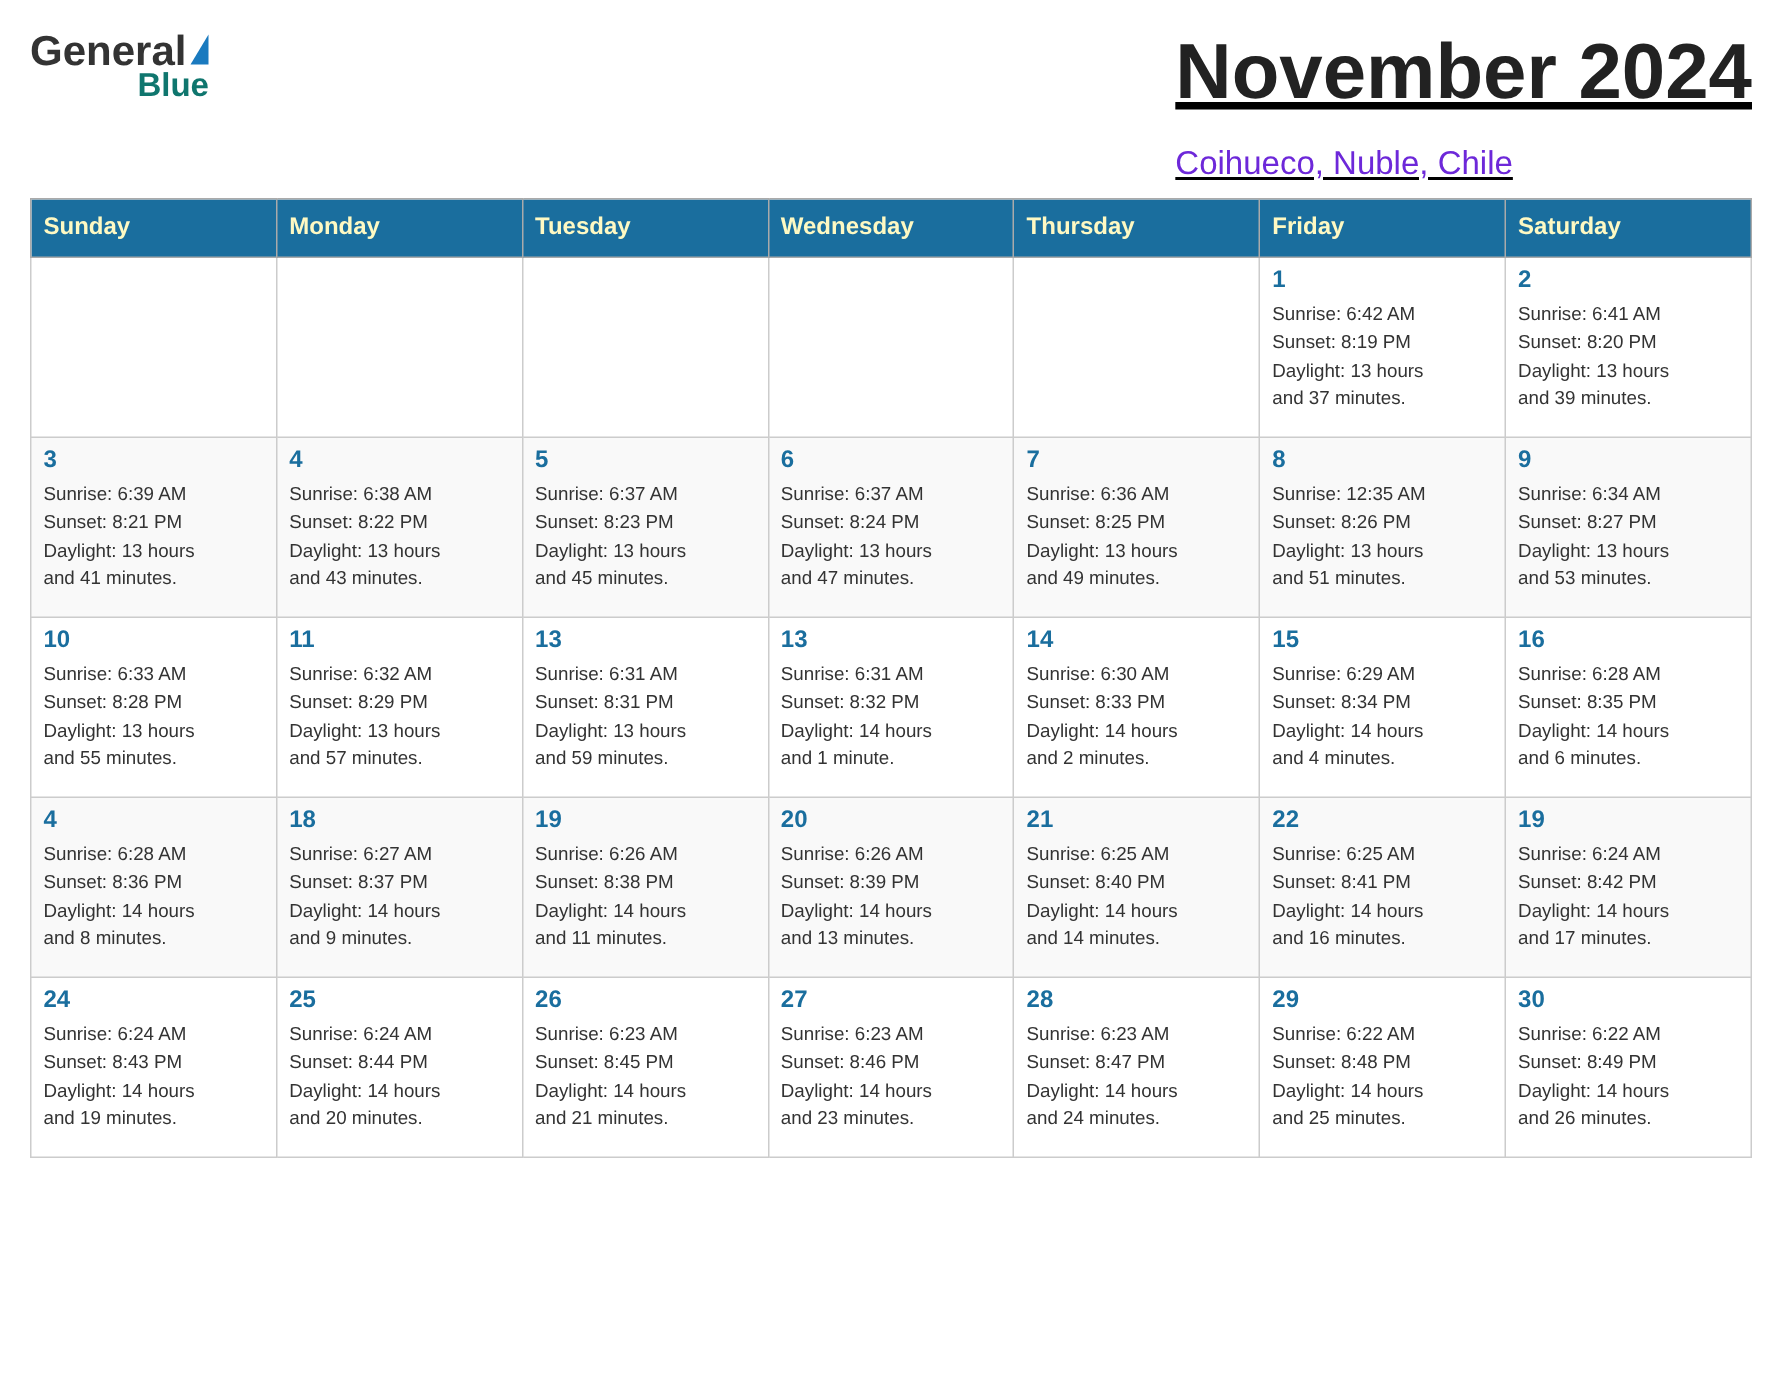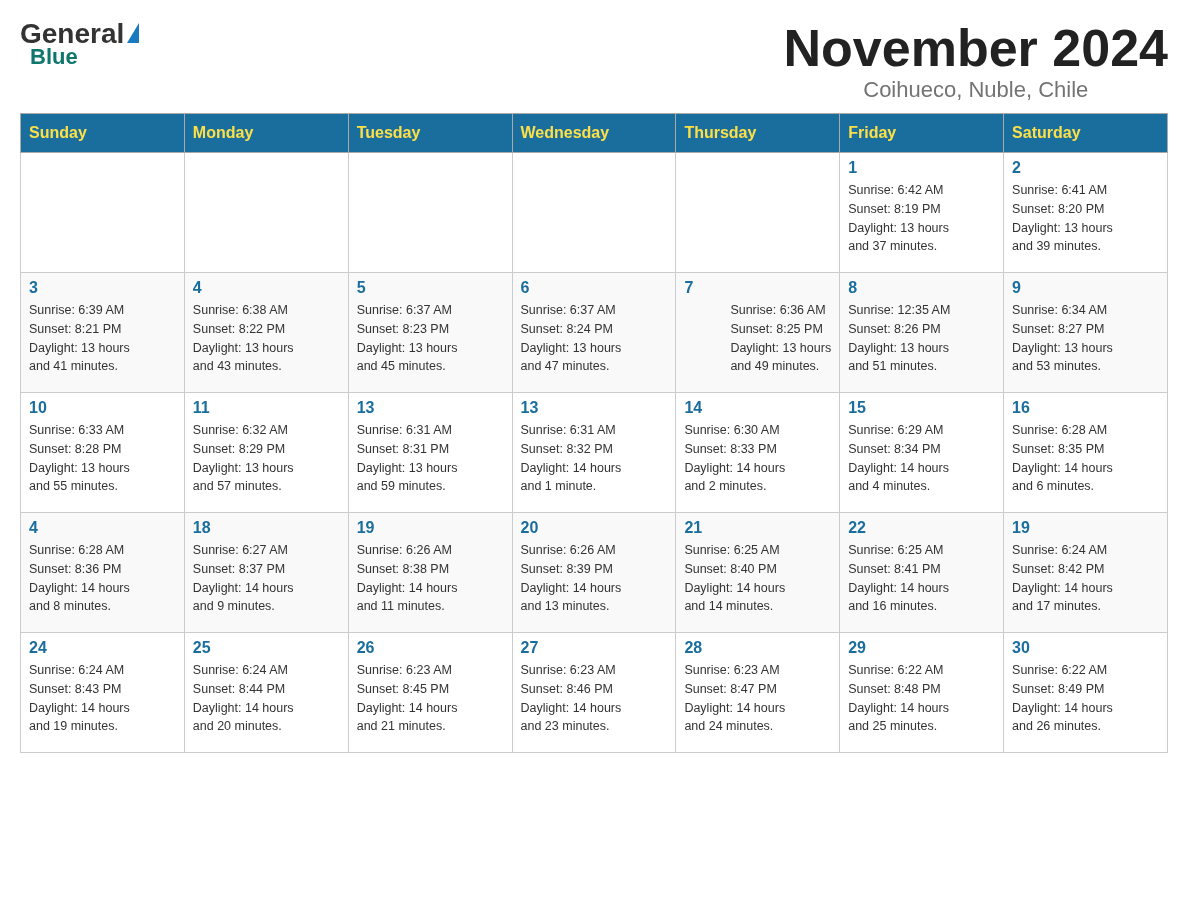--- a/index.html
+++ b/index.html
@@ -12,60 +12,61 @@
     }
     .header {
       display: flex;
       justify-content: space-between;
       align-items: flex-start;
       margin-bottom: 10px;
     }
     .logo {
       display: flex;
       flex-direction: column;
-      align-items: flex-start;
+      align-items: flex-end;
     }
     .logo-general {
       font-size: 28px;
       font-weight: bold;
       color: #333;
       line-height: 1;
     }
     .logo-general span {
       color: #1a7abf;
     }
     .logo-blue {
       font-size: 22px;
       font-weight: bold;
       color: #0f766e;
       margin-top: -4px;
       margin-left: 10px;
     }
     .title-area {
-      text-align: center;
+      text-align: left;
+      text-decoration: underline;
     }
     .month-title {
       font-size: 52px;
       font-weight: bold;
       color: #222;
       line-height: 1.1;
     }
     .location-title {
       font-size: 22px;
-      color: #737373;
-      margin-top: 0;
+      color: #6d28d9;
+      margin-top: 19px;
     }
     .calendar {
       width: 100%;
       border-collapse: collapse;
       margin-top: 10px;
     }
     .calendar th {
       background-color: #1a6e9e;
-      color: #fde047;
+      color: #fef9c3;
       font-size: 16px;
       font-weight: bold;
       padding: 10px 8px;
       text-align: left;
       border: 1px solid #aaa;
     }
     .calendar td {
       border: 1px solid #ccc;
       vertical-align: top;
       padding: 6px 8px;
@@ -171,21 +172,21 @@
         </td>
         <td>
           <span class="day-number">6</span>
           <div class="day-info" style="white-space: pre-line;">Sunrise: 6:37 AM
 Sunset: 8:24 PM
 Daylight: 13 hours
 and 47 minutes.</div>
         </td>
         <td>
           <span class="day-number">7</span>
-          <div class="day-info" style="white-space: pre-line; margin-left: 46px;">Sunrise: 6:36 AM
+          <div class="day-info" style="white-space: pre-line;">Sunrise: 6:36 AM
 Sunset: 8:25 PM
 Daylight: 13 hours
 and 49 minutes.</div>
         </td>
         <td>
           <span class="day-number">8</span>
           <div class="day-info" style="white-space: pre-line;">Sunrise: 12:35 AM
 Sunset: 8:26 PM
 Daylight: 13 hours
 and 51 minutes.</div>

